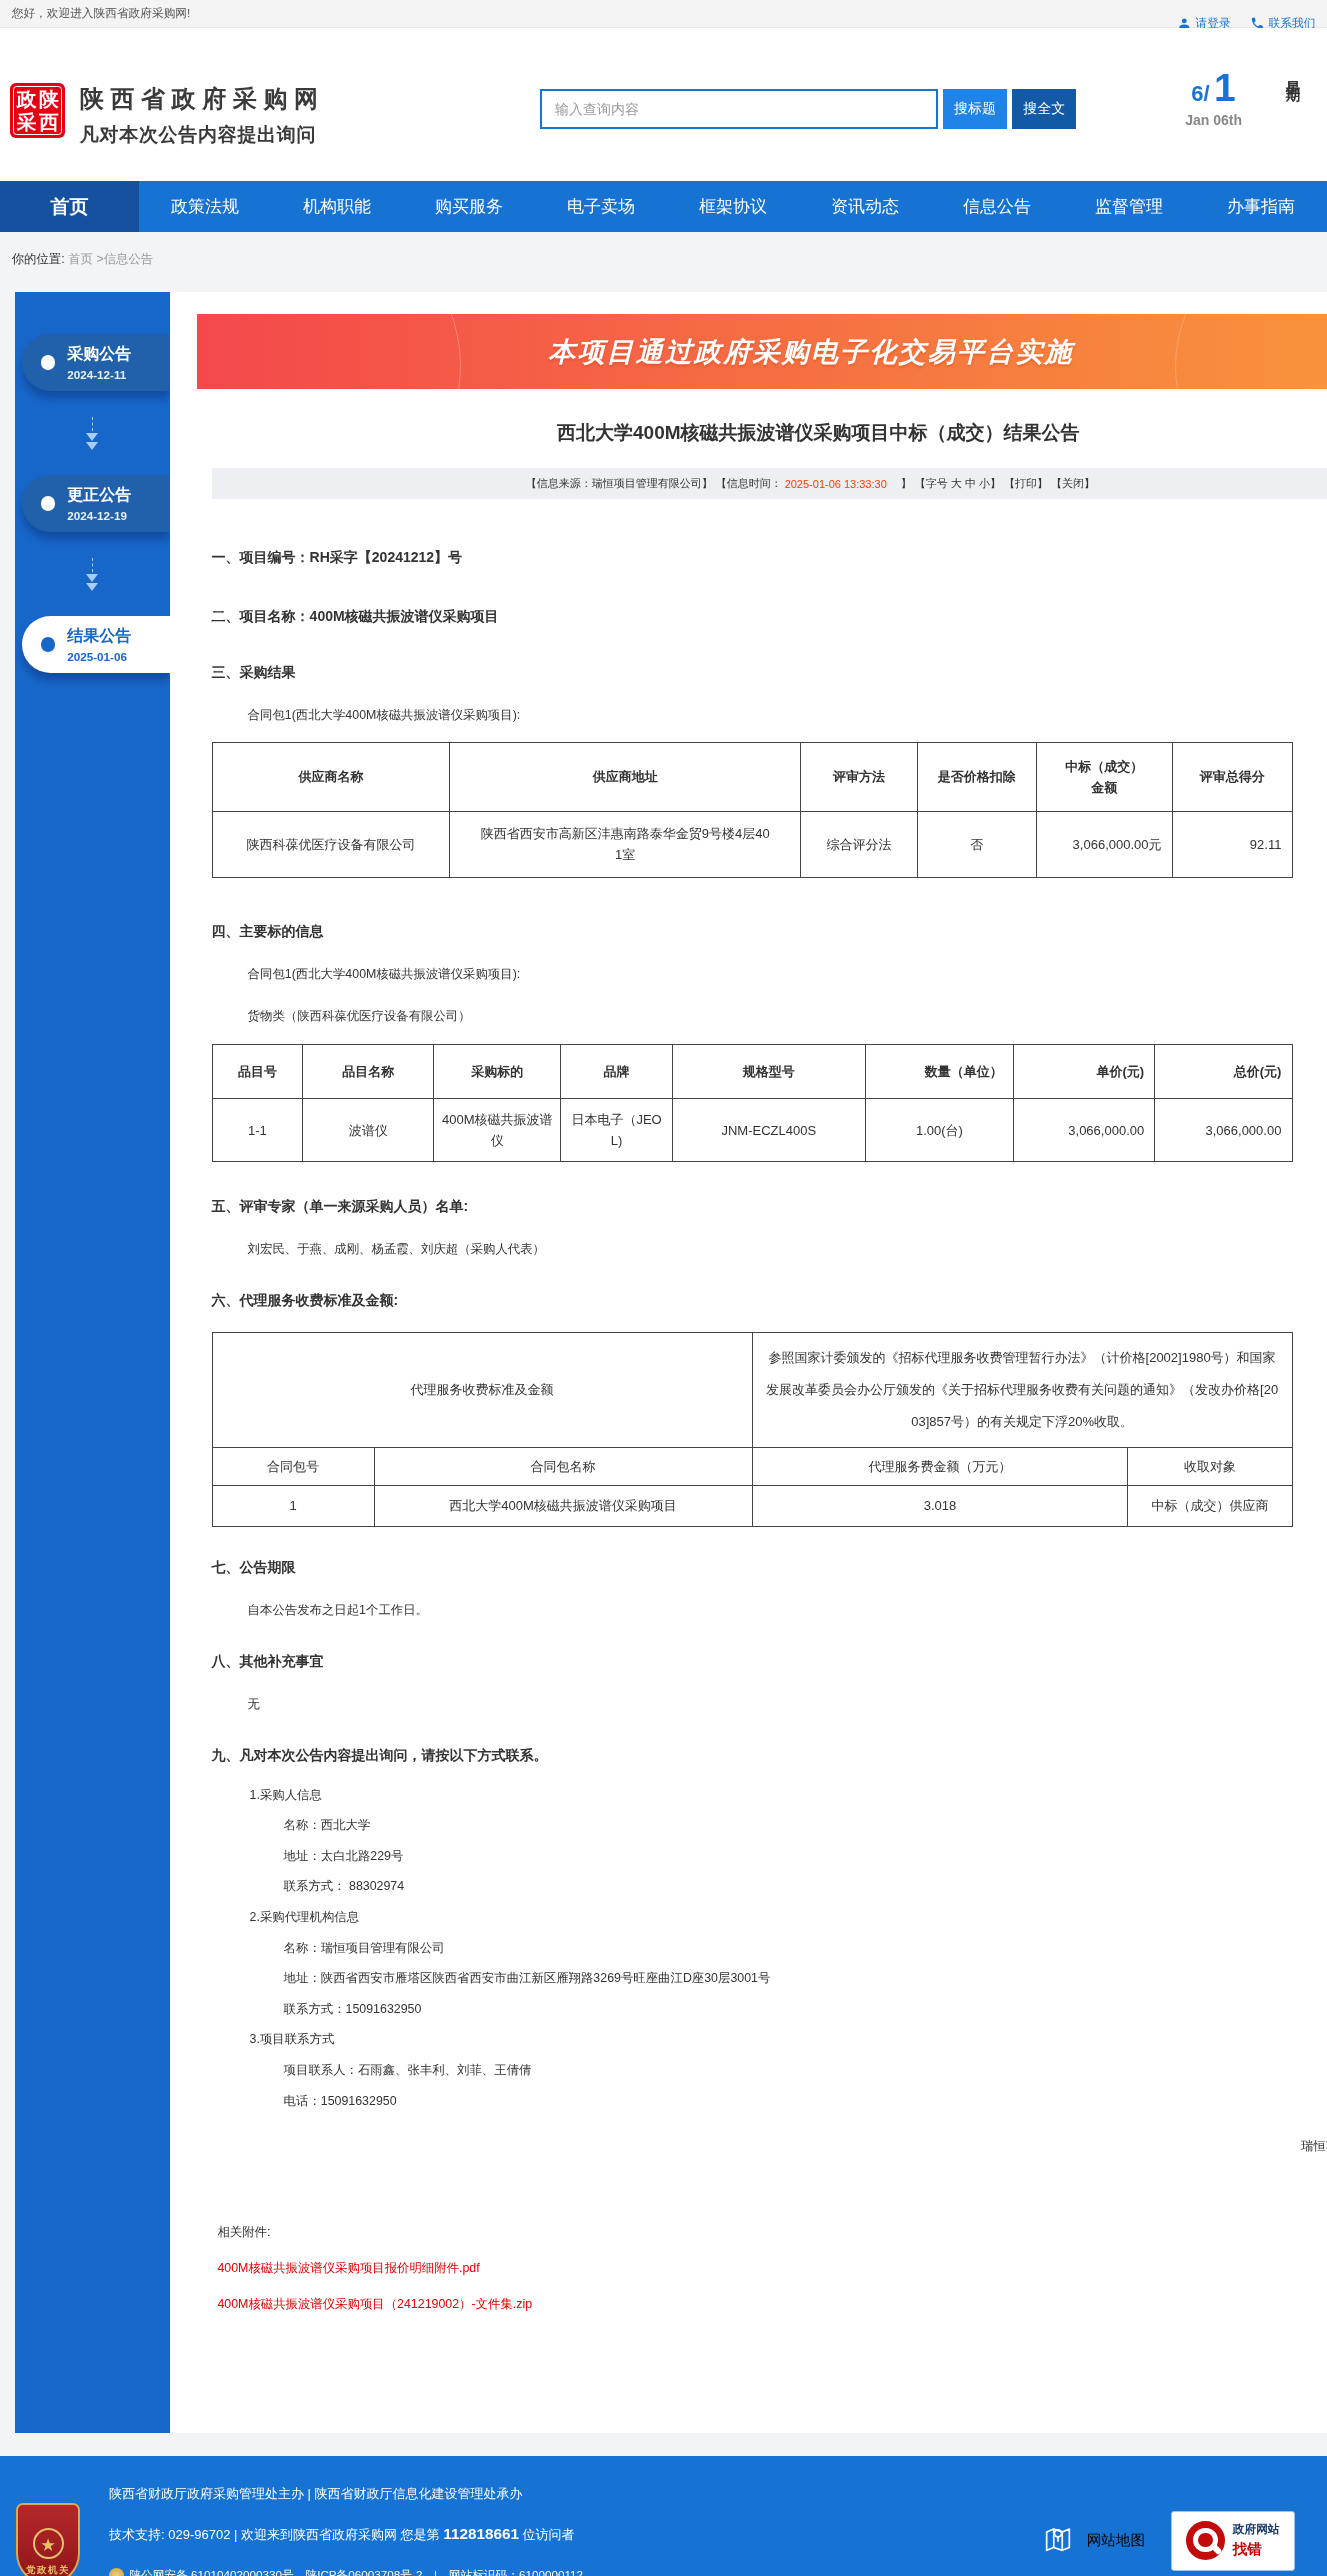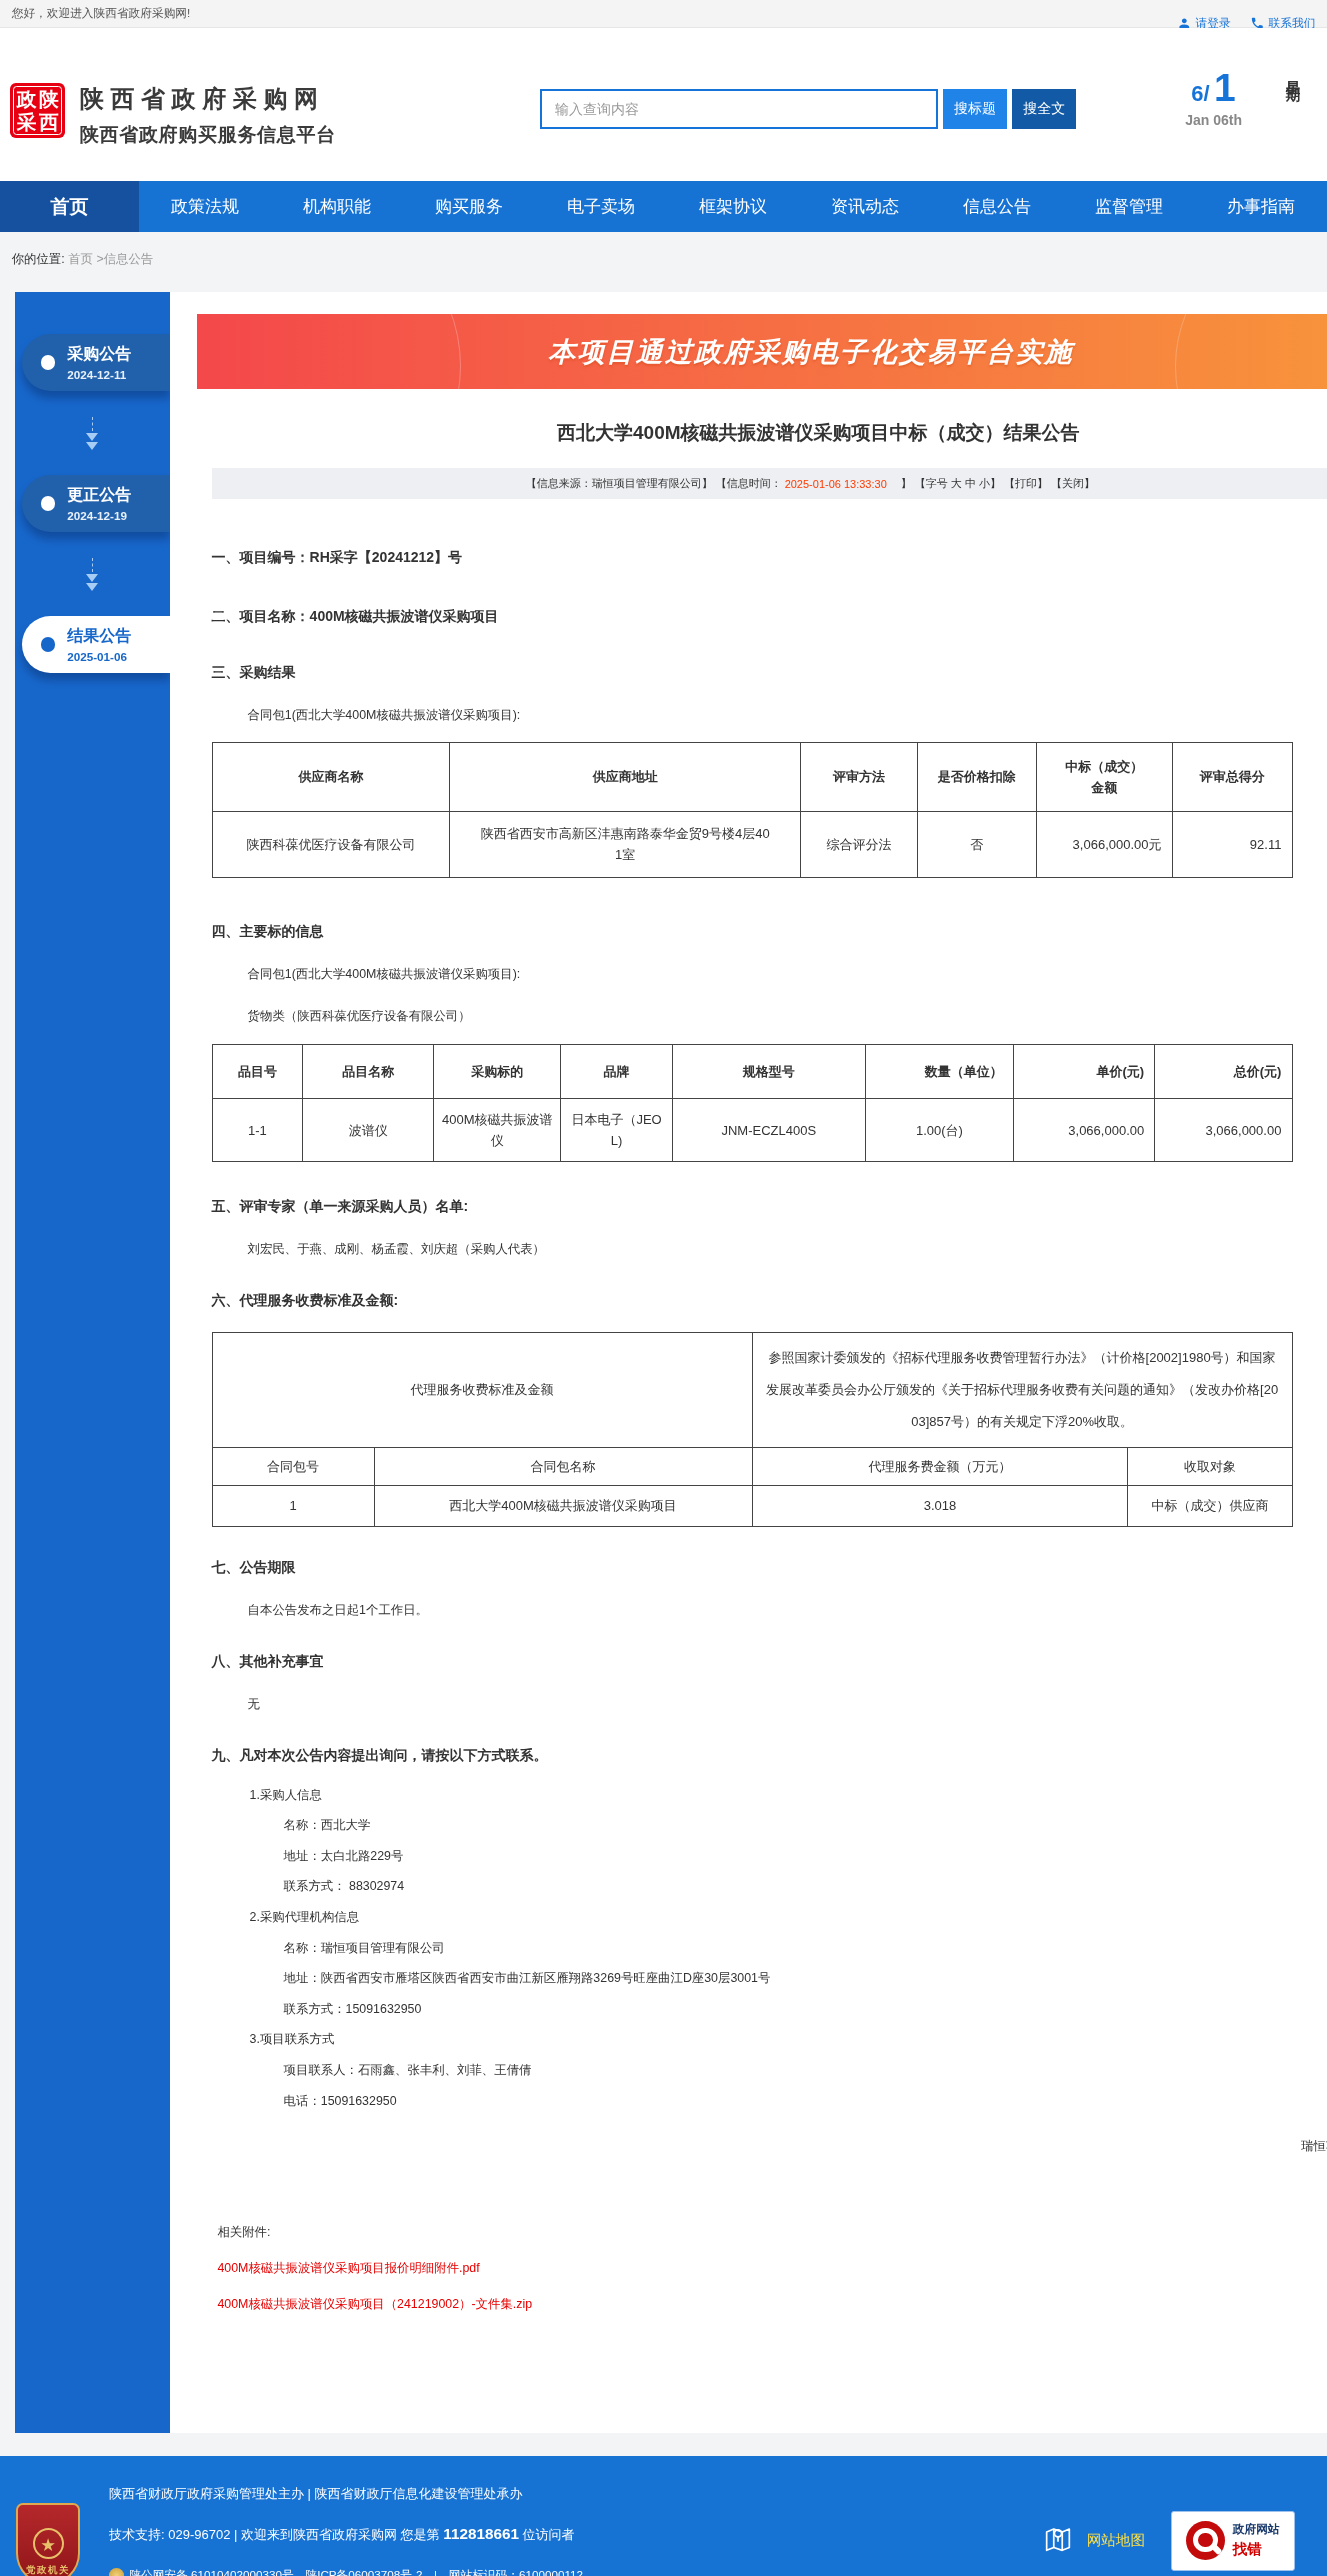--- a/index.html
+++ b/index.html
@@ -111,21 +111,21 @@
   .f-emblem { width:31px; height:31px; border:2.2px solid #e8c06a; border-radius:50%; margin-bottom:5.1px;
     color:#e8c06a; font-size:17.5px; line-height:31px; text-align:center; }
   .f-emblem::before { content:"★"; }
   .f-badge-text { color:#e8c06a; font-size:9.5px; font-weight:bold; letter-spacing:1.5px; }
   .f-lines { padding:29px 0 0 109px; }
   .f-line1 { font-size:13px; }
   .f-line2 { font-size:13px; margin-top:22.6px; }
   .f-count { font-weight:bold; font-size:15.3px; }
   .f-line3 { font-size:11.7px; margin-top:24px; display:flex; align-items:center; gap:5.8px; }
   .f-shield { width:14.6px; height:14.6px; border-radius:50%; background:radial-gradient(#f3d27a,#c79a33); flex:none; }
-  .f-sitemap { position:absolute; right:182px; top:66px; display:flex; align-items:center; gap:11.7px; font-size:14.6px; color:#fde047; cursor:pointer; }
+  .f-sitemap { position:absolute; right:182px; top:66px; display:flex; align-items:center; gap:11.7px; font-size:14.6px; color:#000000; cursor:pointer; }
   .findbox { position:absolute; right:32px; top:55px; width:124px; height:60px; background:#fff;
     border:0.7px solid #9ec2ee; border-radius:2.9px; display:flex; align-items:center; justify-content:center; gap:7.3px; cursor:pointer; }
   .find-logo { width:39px; height:39px; border-radius:50%; background:#c40b0b; position:relative; flex:none; }
   .find-logo::before { content:""; position:absolute; left:6.6px; top:6.6px; width:14.6px; height:14.6px;
     border:5.1px solid #fff; border-radius:50%; }
   .find-logo::after { content:""; position:absolute; right:6.6px; bottom:5.1px; width:5.8px; height:11.7px;
     background:#fff; border-radius:2.2px; transform:rotate(-45deg); }
   .find-t1 { color:#1a3a6b; font-size:11.7px; font-weight:bold; }
   .find-t2 { color:#d40000; font-size:14.6px; font-weight:bold; margin-top:2.9px; }
 </style>
@@ -157,21 +157,21 @@
 <div class="header">
   <div class="brand">
     <div class="seal">
       <span>政</span>
       <span>陕</span>
       <span>采</span>
       <span>西</span>
     </div>
     <div class="brand-titles">
       <div class="t1">陕西省政府采购网</div>
-      <div class="t2">陕西省政府购买服务信息平台</div>
+      <div class="t2">凡对本次公告内容提出询问</div>
     </div>
   </div>
   <div class="searchbox">
     <input class="search-input" type="text" placeholder="输入查询内容" style="">
     <button class="btn-search btn-title">搜标题</button>
     <button class="btn-search btn-full">搜全文</button>
   </div>
   <div class="datebox">
     <div class="date-nums">
       <div class="date-line">

